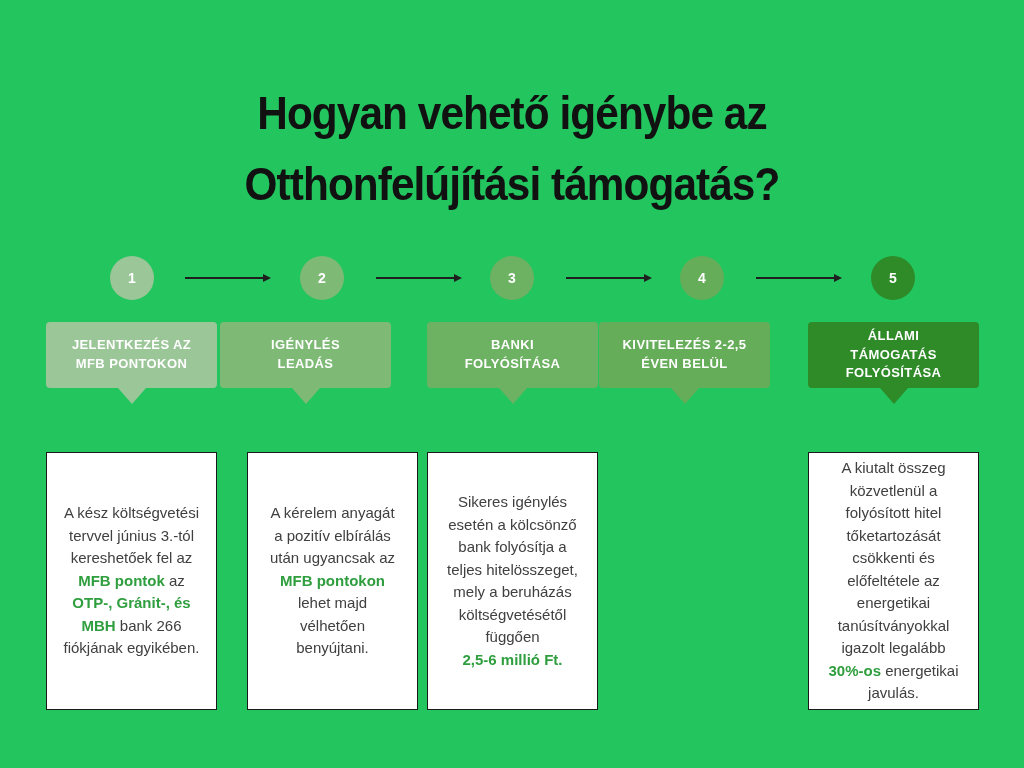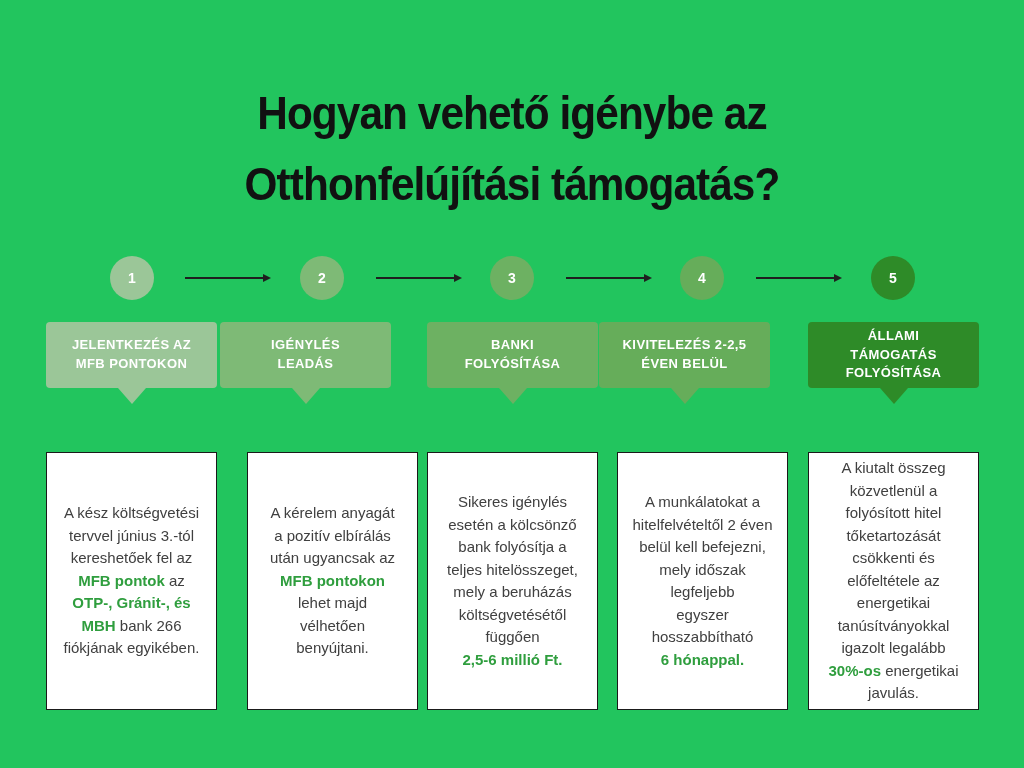--- a/index.html
+++ b/index.html
@@ -203,30 +203,20 @@
   <div class="card" style="left:427px">
     <p class="card-text"><span>Sikeres igénylés
 esetén a kölcsönző
 bank folyósítja a
 teljes hitelösszeget,
 mely a beruházás
 költségvetésétől
 függően
 </span><span class="hl">2,5-6 millió Ft.</span></p>
   </div>
-  <div class="card" style="left:617px">
-    <p class="card-text"><span>A munkálatokat a
-hitelfelvételtől 2 éven
-belül kell befejezni,
-mely időszak
-legfeljebb
-egyszer
-hosszabbítható
-</span><span class="hl">6 hónappal.</span></p>
-  </div>
   <div class="card" style="left:808px">
     <p class="card-text"><span>A kiutalt összeg
 közvetlenül a
 folyósított hitel
 tőketartozását
 csökkenti és
 előfeltétele az
 energetikai
 tanúsítványokkal
 igazolt legalább

